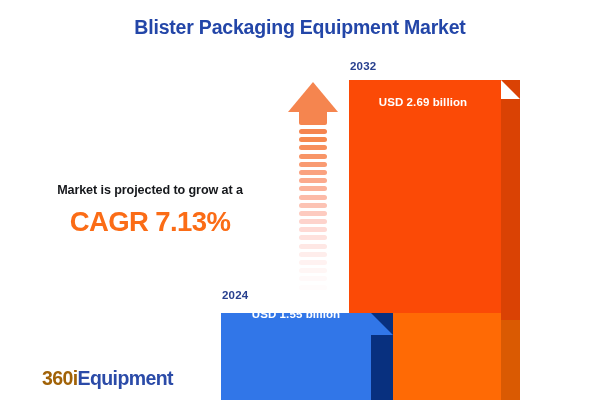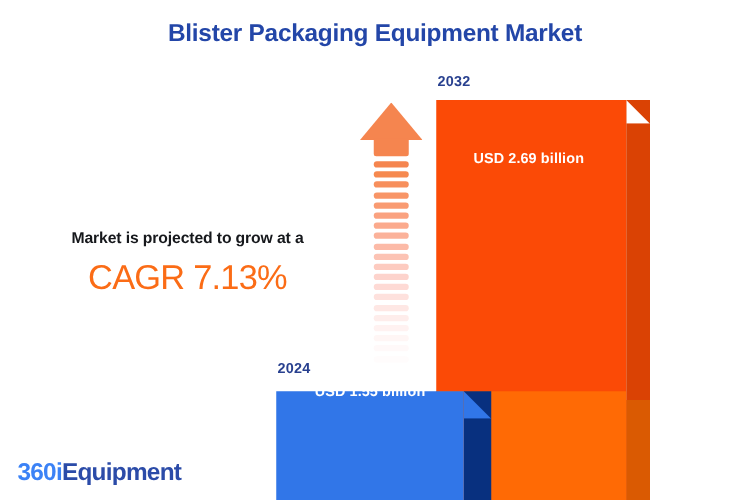--- a/index.html
+++ b/index.html
@@ -90,21 +90,20 @@
   #bar-2032-label {
     position: absolute;
     left: 349px;
     top: 96px;
     width: 148px;
     text-align: center;
     font-size: 11.5px;
     font-weight: bold;
     color: #ffffff;
     letter-spacing: 0.1px;
-    margin-top: 25px;
   }
 
   
   #bar-2024 {
     position: absolute;
     left: 221px;
     top: 313px;
     width: 150px;
     height: 87px;
     background: #3176E8;
@@ -188,36 +187,36 @@
   #cagr-lead {
     font-size: 12.6px;
     font-weight: bold;
     color: #16181C;
     line-height: 1.42;
     letter-spacing: -0.1px;
   }
   #cagr-value {
     margin-top: 6px;
     font-size: 27.5px;
-    font-weight: normal;
+    font-weight: bold;
     color: #FB6C16;
     letter-spacing: -0.6px;
   }
 
   
   #logo {
     position: absolute;
     left: 14px;
     top: 367px;
     font-size: 19.5px;
     font-weight: bold;
     letter-spacing: -0.6px;
     white-space: nowrap;
   }
-  #logo-360i { color: #3b82f6; }
+  #logo-360i { color: #a16207; margin-left: 28px; }
   #logo-research { color: #2B4BA8; }
 </style>
 </head>
 <body>
 
 <div id="canvas">
 
   <div id="chart-title">Blister Packaging Equipment Market</div>
 
   <div id="year-2032" class="year-label">2032</div>

